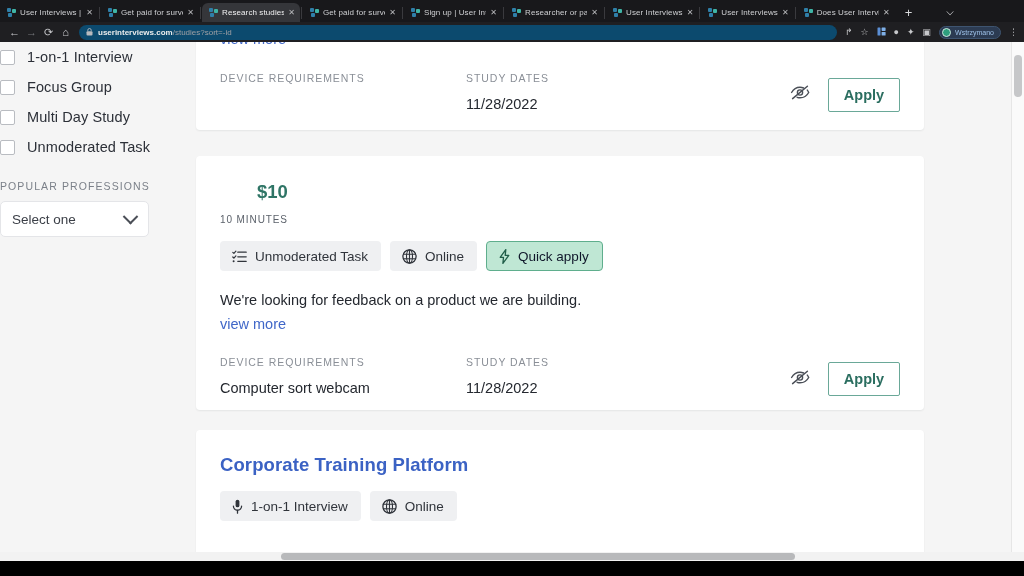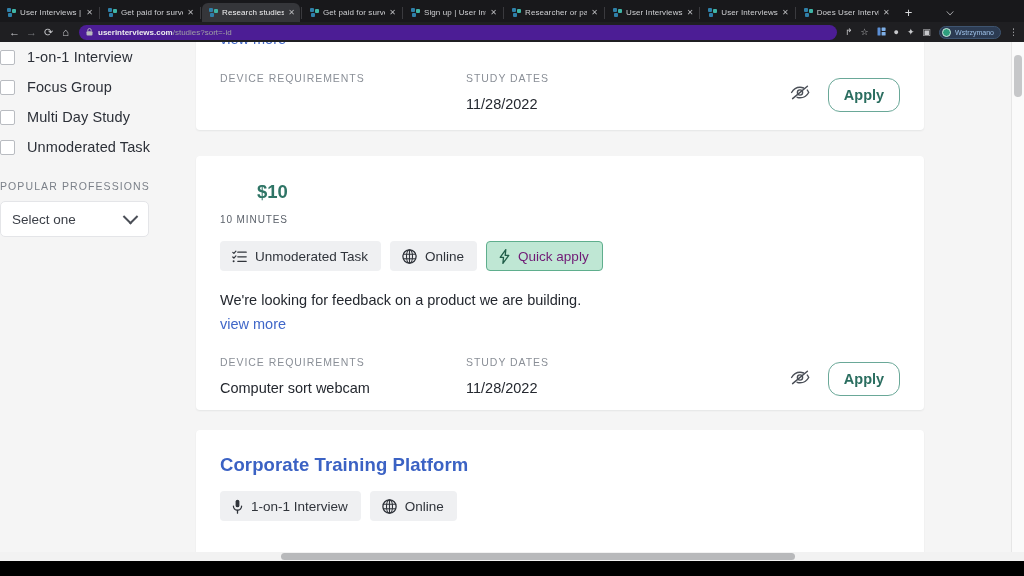--- a/index.html
+++ b/index.html
@@ -122,21 +122,21 @@
     font-size: 11px;
     width: 17px;
     text-align: center;
     line-height: 1;
     flex: 0 0 auto;
   }
   .navbtn.dim { color: #76777b; }
   .omnibox {
     flex: 1 1 auto;
     height: 15px;
-    background: #4c1d95;
+    background: #0c4a6e;
     border-radius: 8px;
     display: flex;
     align-items: center;
     padding: 0 7px;
     margin-left: 5px;
     box-sizing: border-box;
     overflow: hidden;
   }
   .lockicon {
     font-size: 7px;
@@ -328,21 +328,21 @@
     border-radius: 4px;
     background: #eff0f2;
     font-size: 13.5px;
     color: #30343b;
     box-sizing: border-box;
     white-space: nowrap;
   }
   .tag.quick {
     background: #bfe7d4;
     border: 1px solid #5fae8d;
-    color: #701a75;
+    color: #0f172a;
   }
   .tag svg { display: block; }
 
   .desc {
     margin-top: 20px;
     font-size: 14.5px;
     color: #24282f;
     line-height: 1.35;
   }
   .viewmore {
@@ -382,21 +382,21 @@
     top: 6px;
     display: flex;
     align-items: center;
     gap: 18px;
   }
   .eye-off { display: block; }
   .apply-btn {
     width: 72px;
     height: 34px;
     border: 1px solid #6aa898;
-    border-radius: 12px;
+    border-radius: 2px;
     background: #ffffff;
     color: #2b6e60;
     font-size: 14.5px;
     font-weight: 700;
     font-family: "Liberation Sans", sans-serif;
     display: flex;
     align-items: center;
     justify-content: center;
     box-sizing: border-box;
     padding: 0;

